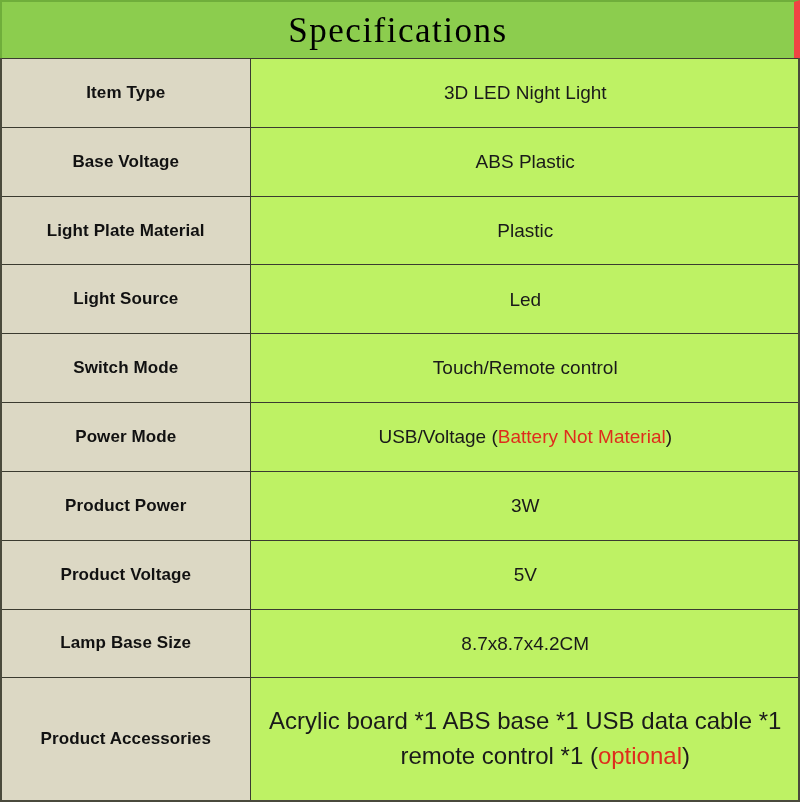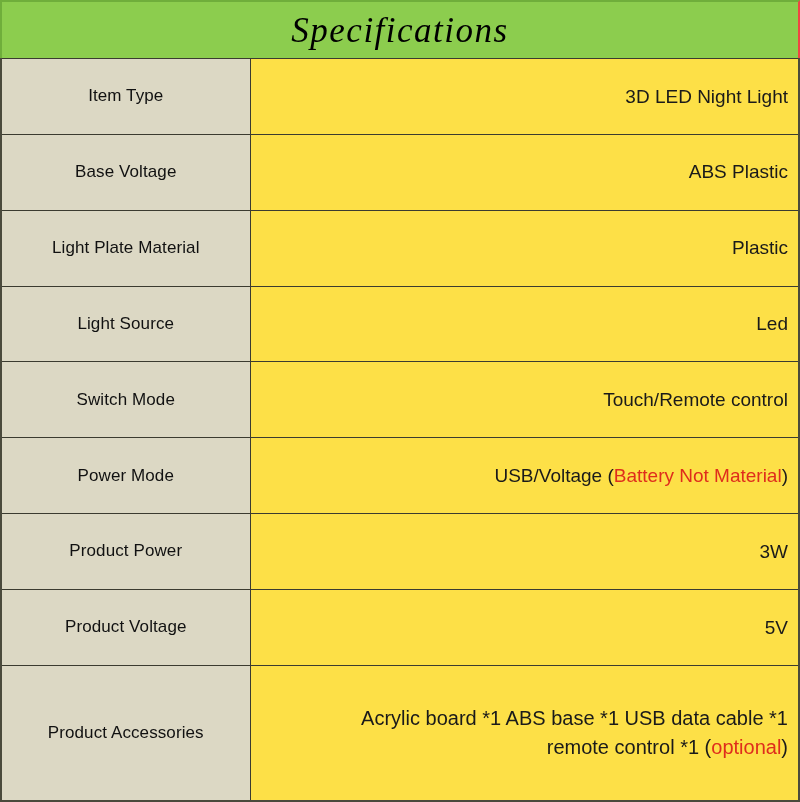--- a/index.html
+++ b/index.html
@@ -22,33 +22,32 @@
     flex-direction: column;
     background: #ffffff;
   }
 
   
   .spec-title {
     height: 58px;
     flex: 0 0 58px;
     background: #8ccd4e;
     border-left: 2px solid #6fae3b;
-    border-right: 2px solid #ef4444;
+    border-right: 6px solid #ef4444;
     border-top: 2px solid #6fae3b;
     box-sizing: border-box;
     display: flex;
     align-items: center;
     justify-content: center;
     color: #000000;
     font-family: "Liberation Serif", serif;
     font-size: 35px;
     letter-spacing: 1.5px;
     line-height: 1;
     user-select: none;
-    font-style: italic;
   }
 
   
   .spec-table {
     flex: 1 1 auto;
     border-collapse: collapse;
     border-spacing: 0;
     width: 800px;
     table-layout: fixed;
     border-left: 2px solid #4a4a3c;
@@ -65,49 +64,49 @@
     border: 1px solid #3b3b30;
     padding: 0 10px;
     box-sizing: border-box;
     vertical-align: middle;
   }
 
   td.label-cell {
     width: 249px;
     background: #dcd8c4;
     text-align: center;
-    font-weight: normal;
+    font-weight: bold;
     font-size: 17px;
     color: #111111;
     letter-spacing: 0.1px;
   }
 
   td.value-cell {
-    background: #fde047;
-    text-align: right;
+    background: #bef264;
+    text-align: center;
     font-size: 19px;
     color: #1a1a1a;
     padding-left: 12px;
     line-height: 1.35;
   }
 
   .value-red {
     color: #df2d1c;
   }
 
   .value-black {
     color: #1a1a1a;
   }
 
   tr.row-accessories {
     height: 102px;
   }
 
   tr.row-accessories td.value-cell {
-    font-size: 20px;
+    font-size: 24px;
     line-height: 1.45;
   }
 
   .acc-line2 {
     display: block;
     padding-left: 4px;
     margin-left: 36px;
   }
 </style>
 </head>
@@ -154,20 +153,24 @@
       <tr>
         <td class="label-cell">Product Power</td>
         <td class="value-cell">3W</td>
       </tr>
 
       <tr>
         <td class="label-cell">Product Voltage</td>
         <td class="value-cell">5V</td>
       </tr>
 
+      <tr>
+        <td class="label-cell">Lamp Base Size</td>
+        <td class="value-cell value-red">8.7x8.7x4.2CM</td>
+      </tr>
 
 
       <tr class="row-accessories">
         <td class="label-cell">Product Accessories</td>
         <td class="value-cell"><span class="value-black">Acrylic board *1 ABS base *1 USB data cable *1</span><span class="acc-line2"><span class="value-black"> remote control *1 (</span><span class="value-red">optional</span><span class="value-black">)</span></span></td>
       </tr>
 
     </tbody>
   </table>
 </div>

